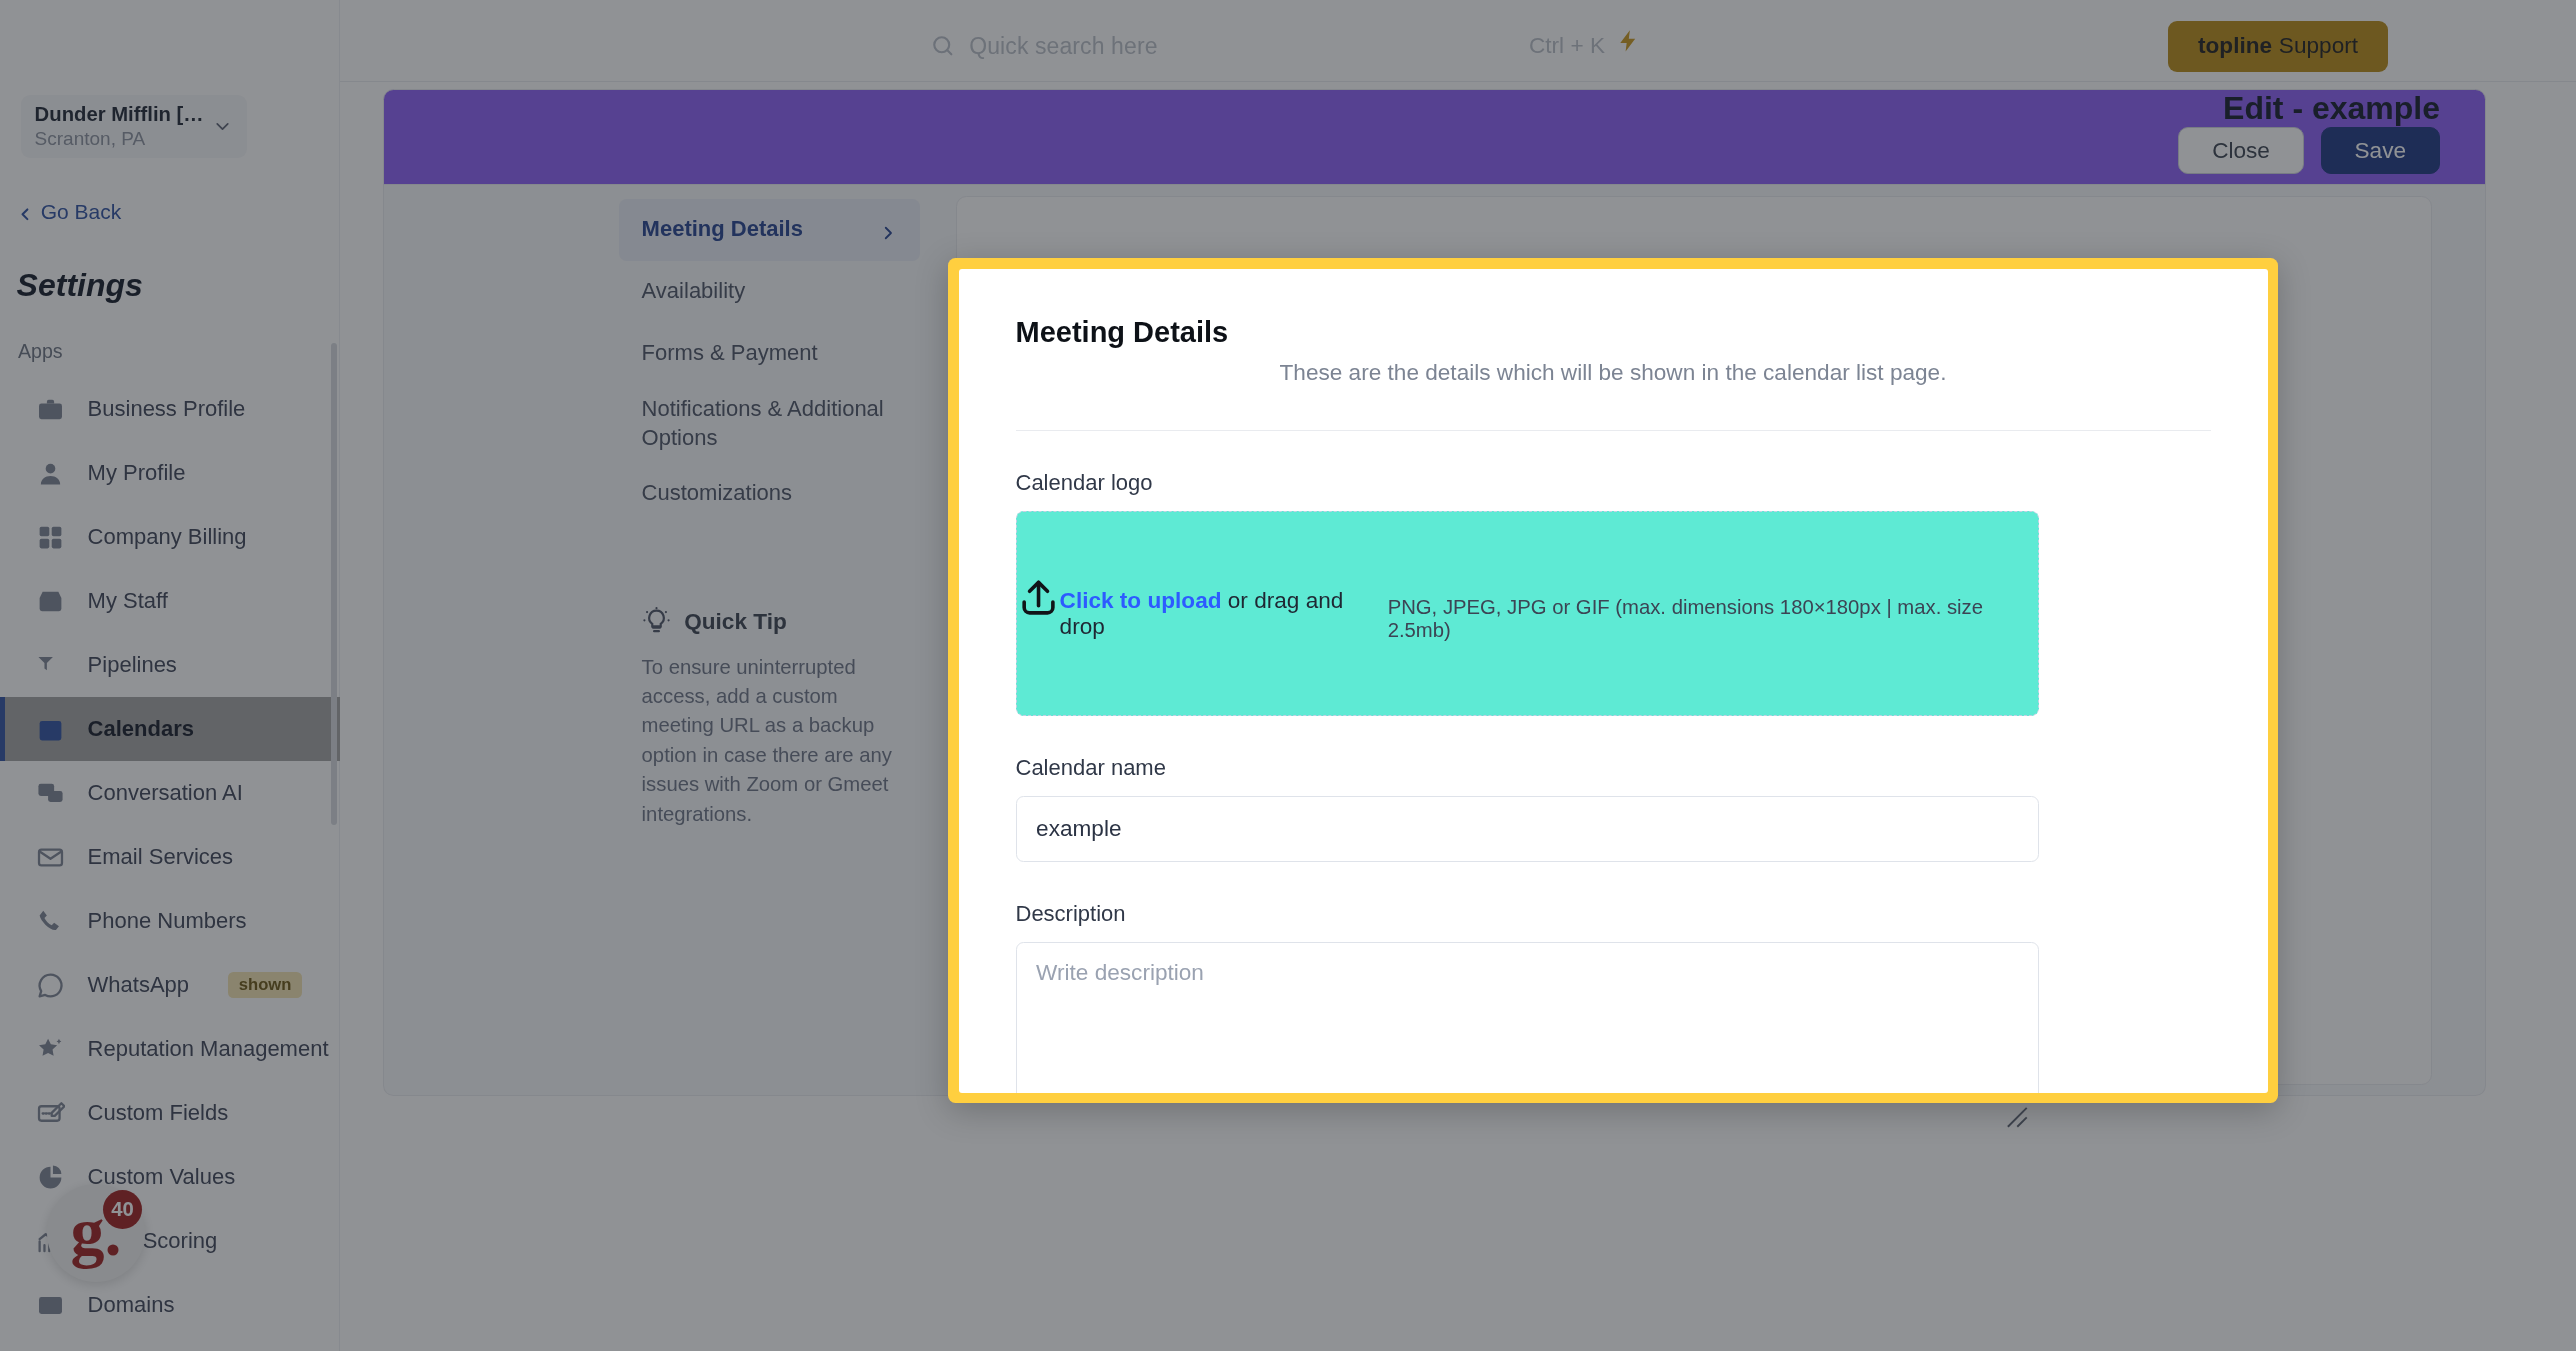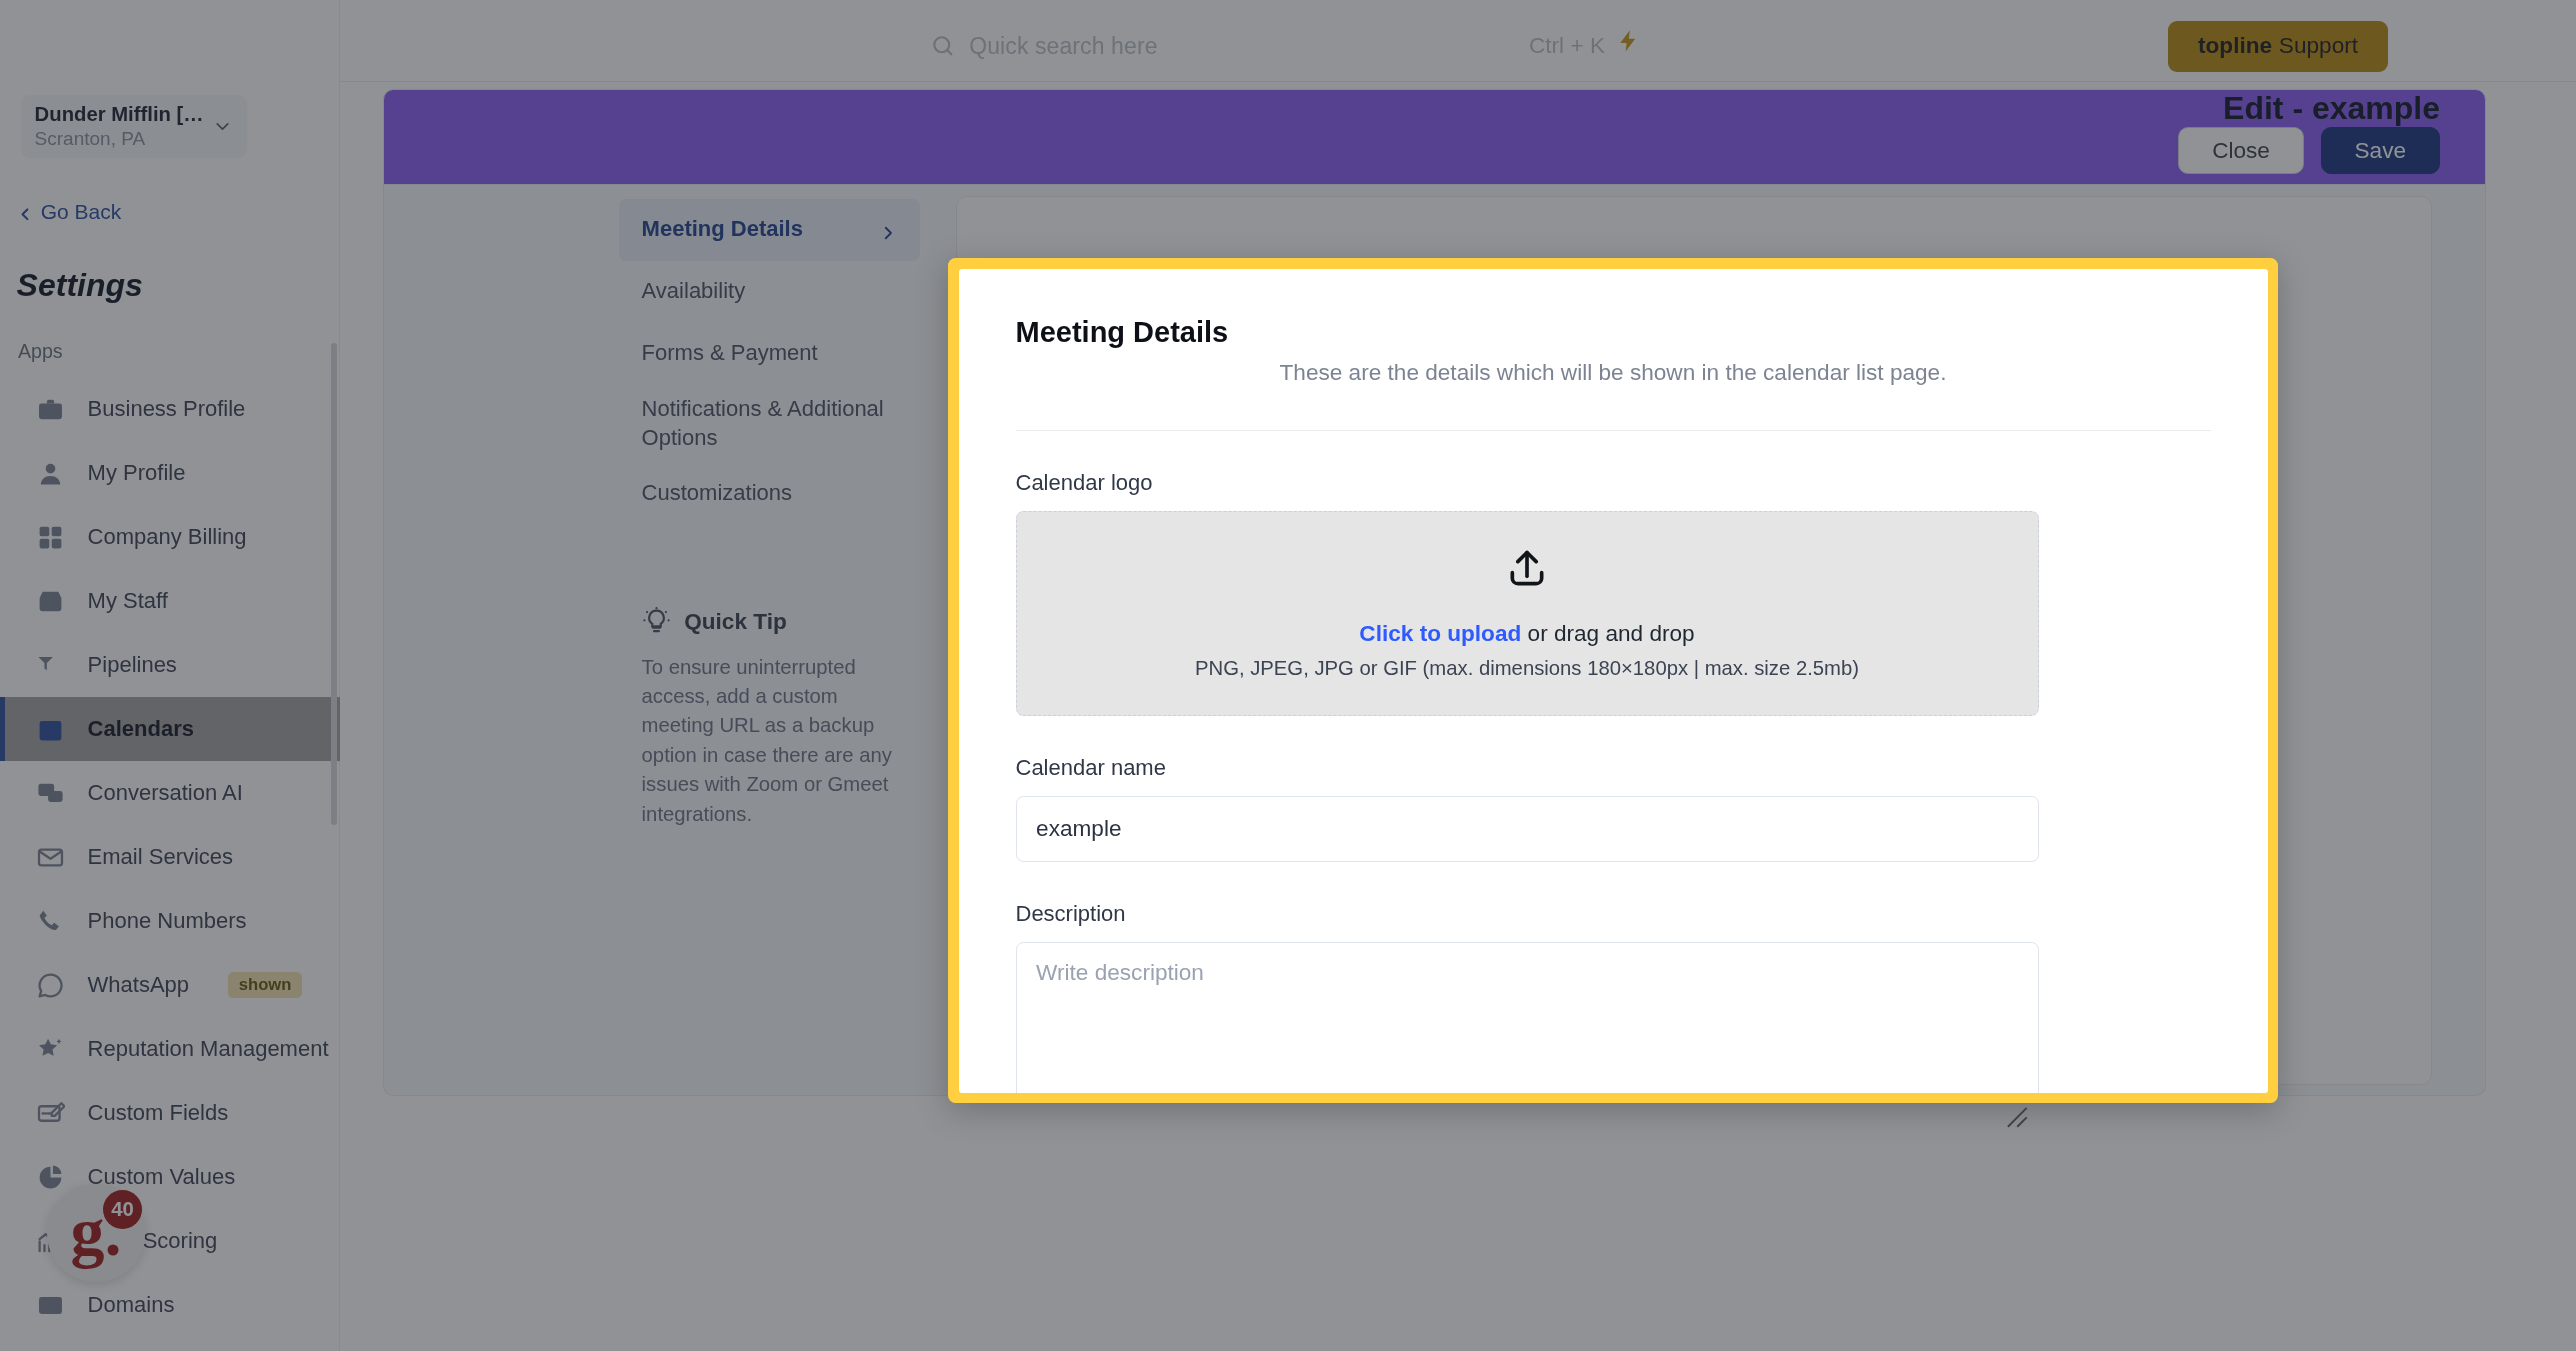--- a/index.html
+++ b/index.html
@@ -179,22 +179,22 @@
     overflow: hidden;
   }
   .modal-pad { padding: 45px 57px 0 57px; }
   .m-title { font-size: 29px; font-weight: 700; color: #0d1117; line-height: 1.25; }
   .m-sub { font-size: 22.6px; color: #7c8493; margin-top: 10.5px; text-align: center; }
   .m-rule { height: 0.8px; background: #e9ebef; margin: 44px 0 0 0; }
 
   .field-label { font-size: 22px; color: #303848; margin: 39px 0 15px 0; }
 
   .dropzone {
-    border: 1.5px dashed #c8cfe4; border-radius: 7.5px; background: #e5e5e5;
-    height: 205px; display: flex; flex-direction: column;
+    border: 1.5px dashed #c8cfe4; border-radius: 7.5px; background: #5eead4;
+    height: 205px; display: flex; 
     align-items: center; justify-content: center; cursor: pointer;
     width: 1023px;
   }
   .upload-icon { width: 44px; height: 44px; color: #111418; margin-bottom: 30px; }
   .dz-line1 { font-size: 22.6px; color: #1f2733; }
   .dz-line1 a { color: #2d5bff; font-weight: 700; text-decoration: none; }
   .dz-line2 { font-size: 20.3px; color: #3c4454; margin-top: 10.5px; }
 
   .text-input {
     width: 1023px; height: 66px; border: 0.8px solid #dfe3ea; border-radius: 7.5px;

